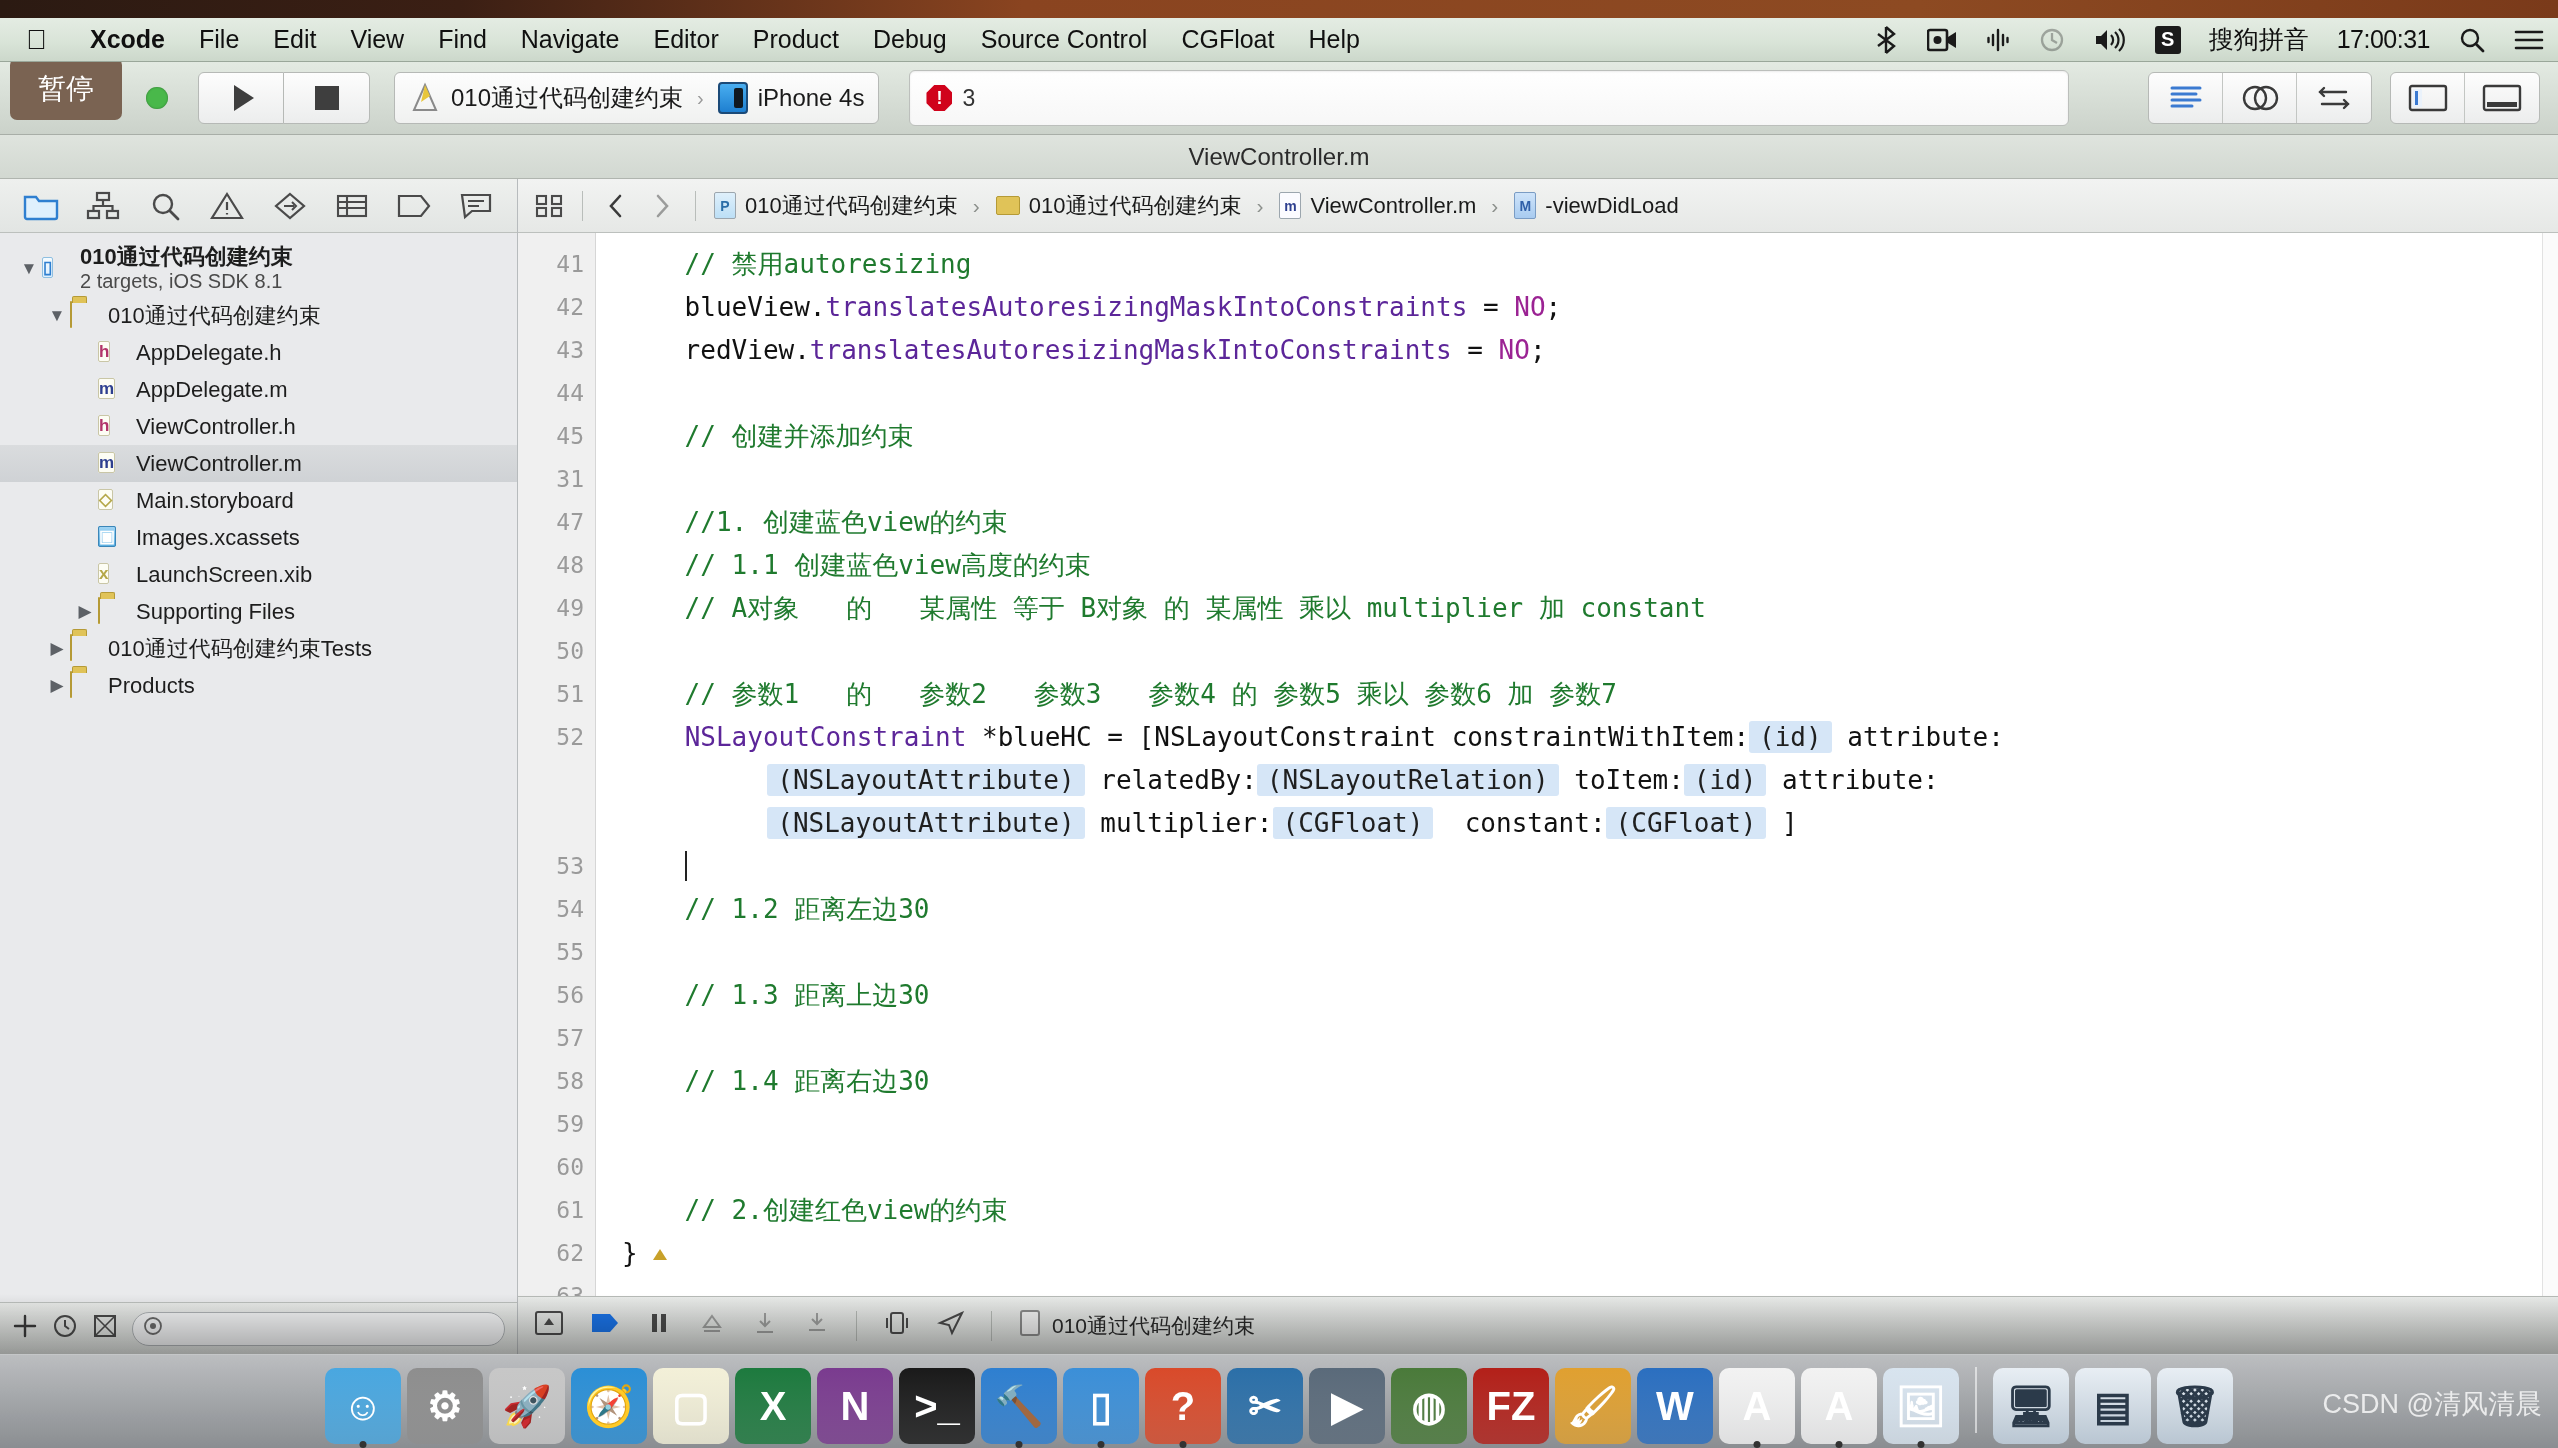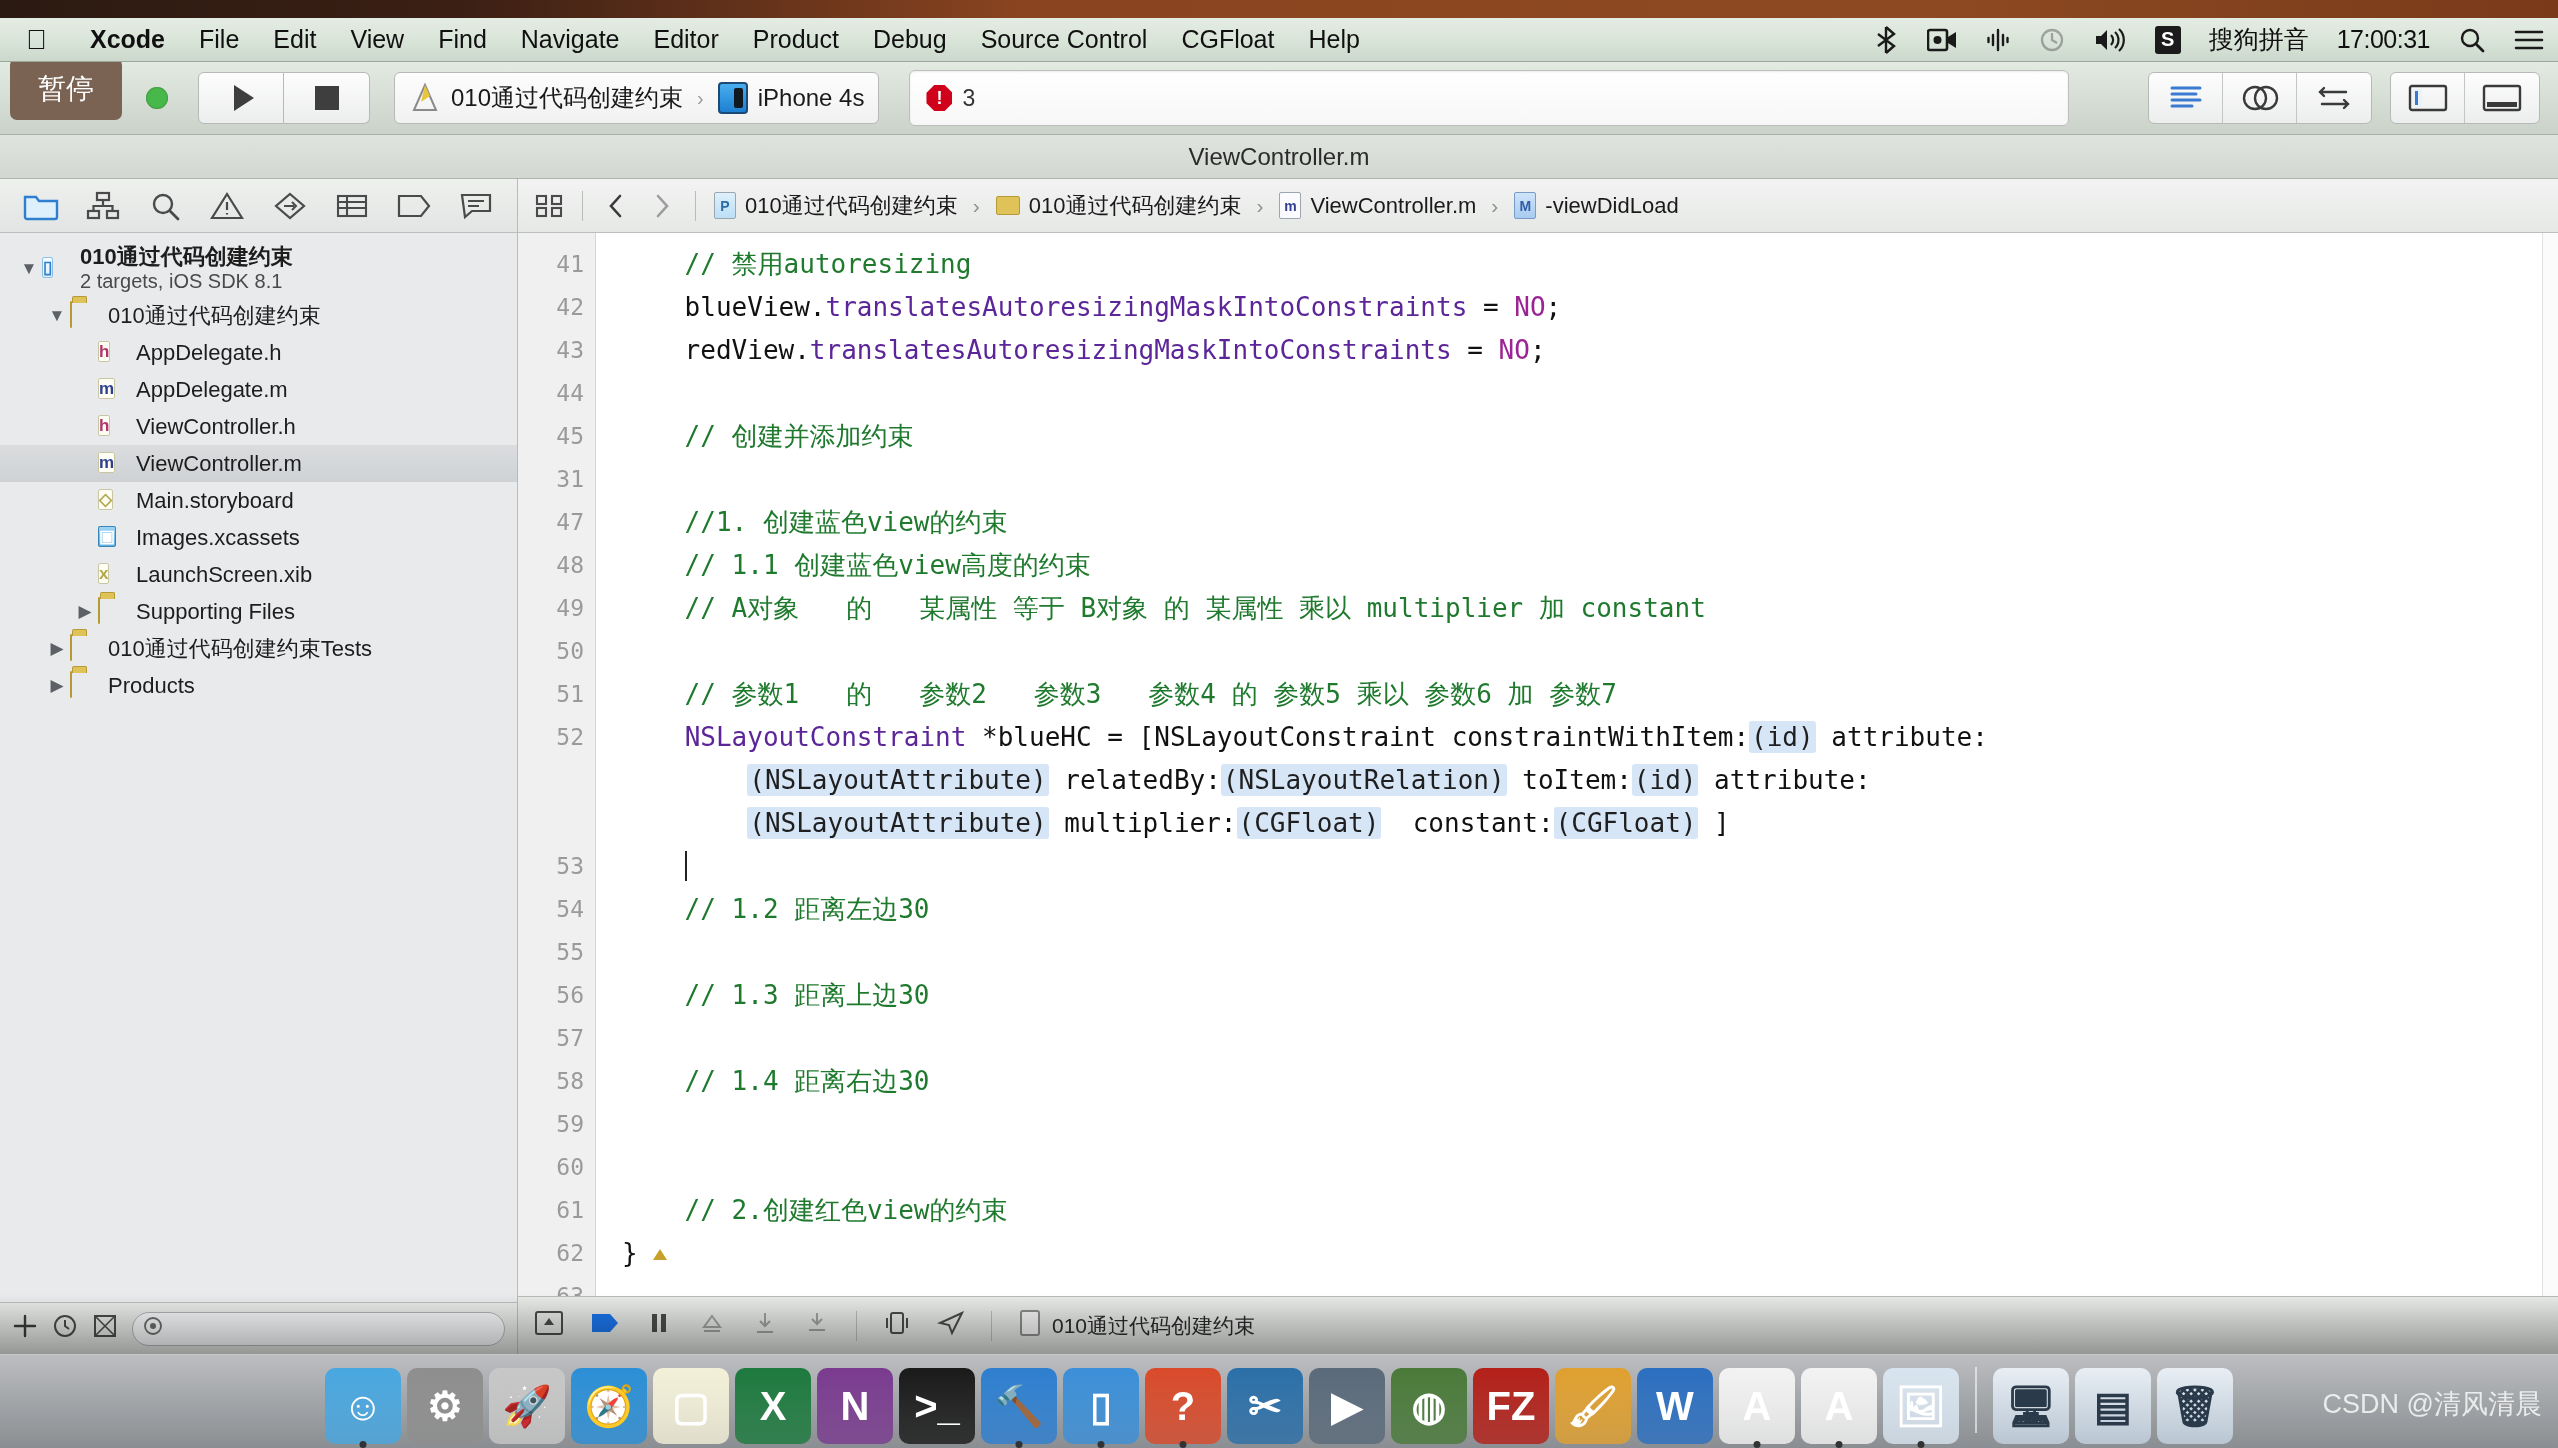--- a/index.html
+++ b/index.html
@@ -219,25 +219,25 @@
     font-family: "DejaVu Sans Mono", monospace; font-size: 23px; color: #9a9a9a;
     text-align: right; padding-top: 10px; position: relative;
   }
   .gline { height: 43px; line-height: 43px; padding-right: 11px; position: relative; }
   .code {
     flex: 1 1 auto; padding-top: 10px; overflow: hidden;
     font-family: "DejaVu Sans Mono", monospace; font-size: 26px; line-height: 43px;
     color: #111; white-space: pre; position: relative;
   }
   .cline { height: 43px; padding-left: 26px; }
-  .cline.cont { padding-left: 26px; }
+  .cline.cont { padding-left: 26px; margin-left: 20px; }
   .cm { color: #1f7a2e; }
   .kw { color: #9b2393; text-align: center; }
   .type { color: #5c2699; }
-  .ph { background: #d6e6f7; border-radius: 3px; padding: 1px 2px; color: #1f1f1f; }
+  .ph { background: #d6e6f7; border-radius: 3px; padding: 1px 10px; color: #1f1f1f; }
   .caret {
     display: inline-block; width: 2px; height: 30px; background: #222;
     vertical-align: -6px;
   }
   .errstripe {
     position: absolute; right: 0; top: 0; width: 16px; height: 100%;
     background: #fbfbfb; border-left: 1px solid #e2e2e2;
   }
   .warnmark { display:inline-block; width:0;height:0;border-left:7px solid transparent;border-right:7px solid transparent;border-bottom:11px solid #c8a12a; vertical-align: middle;}
 

